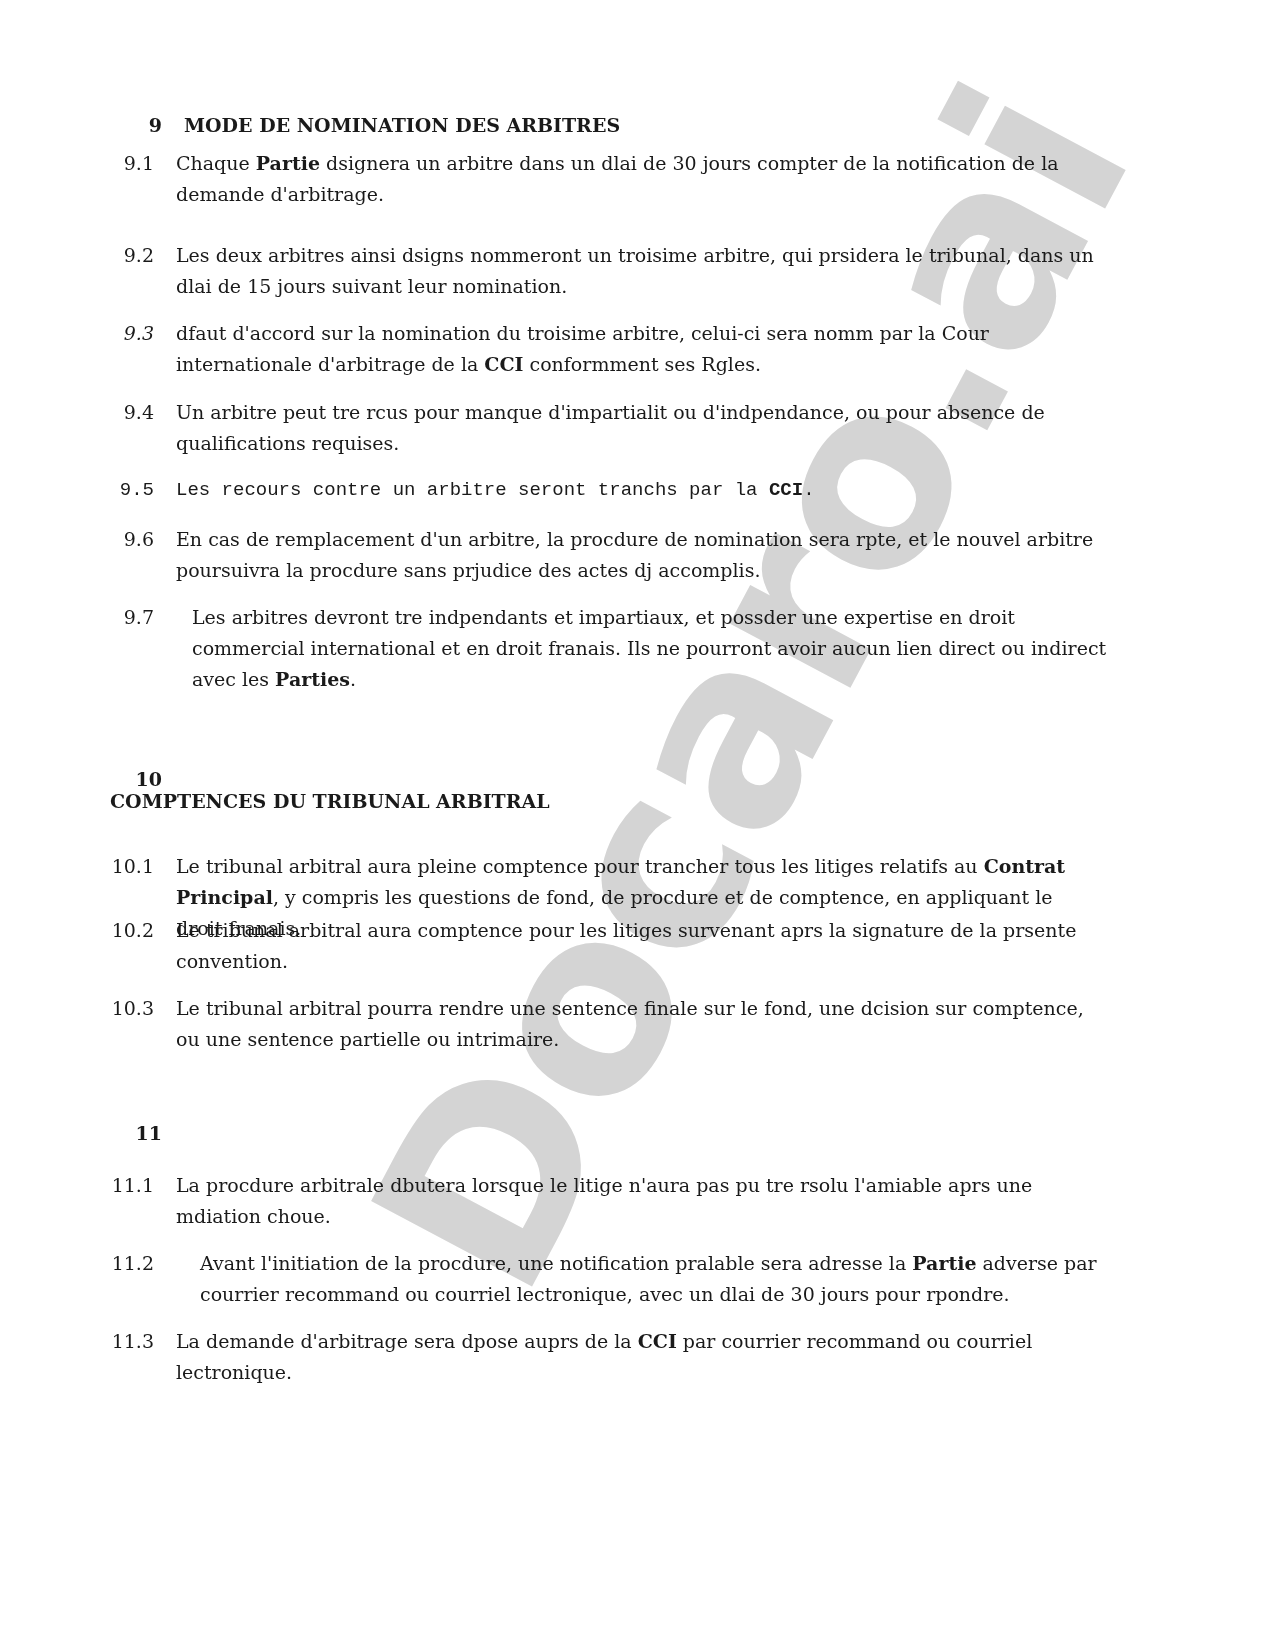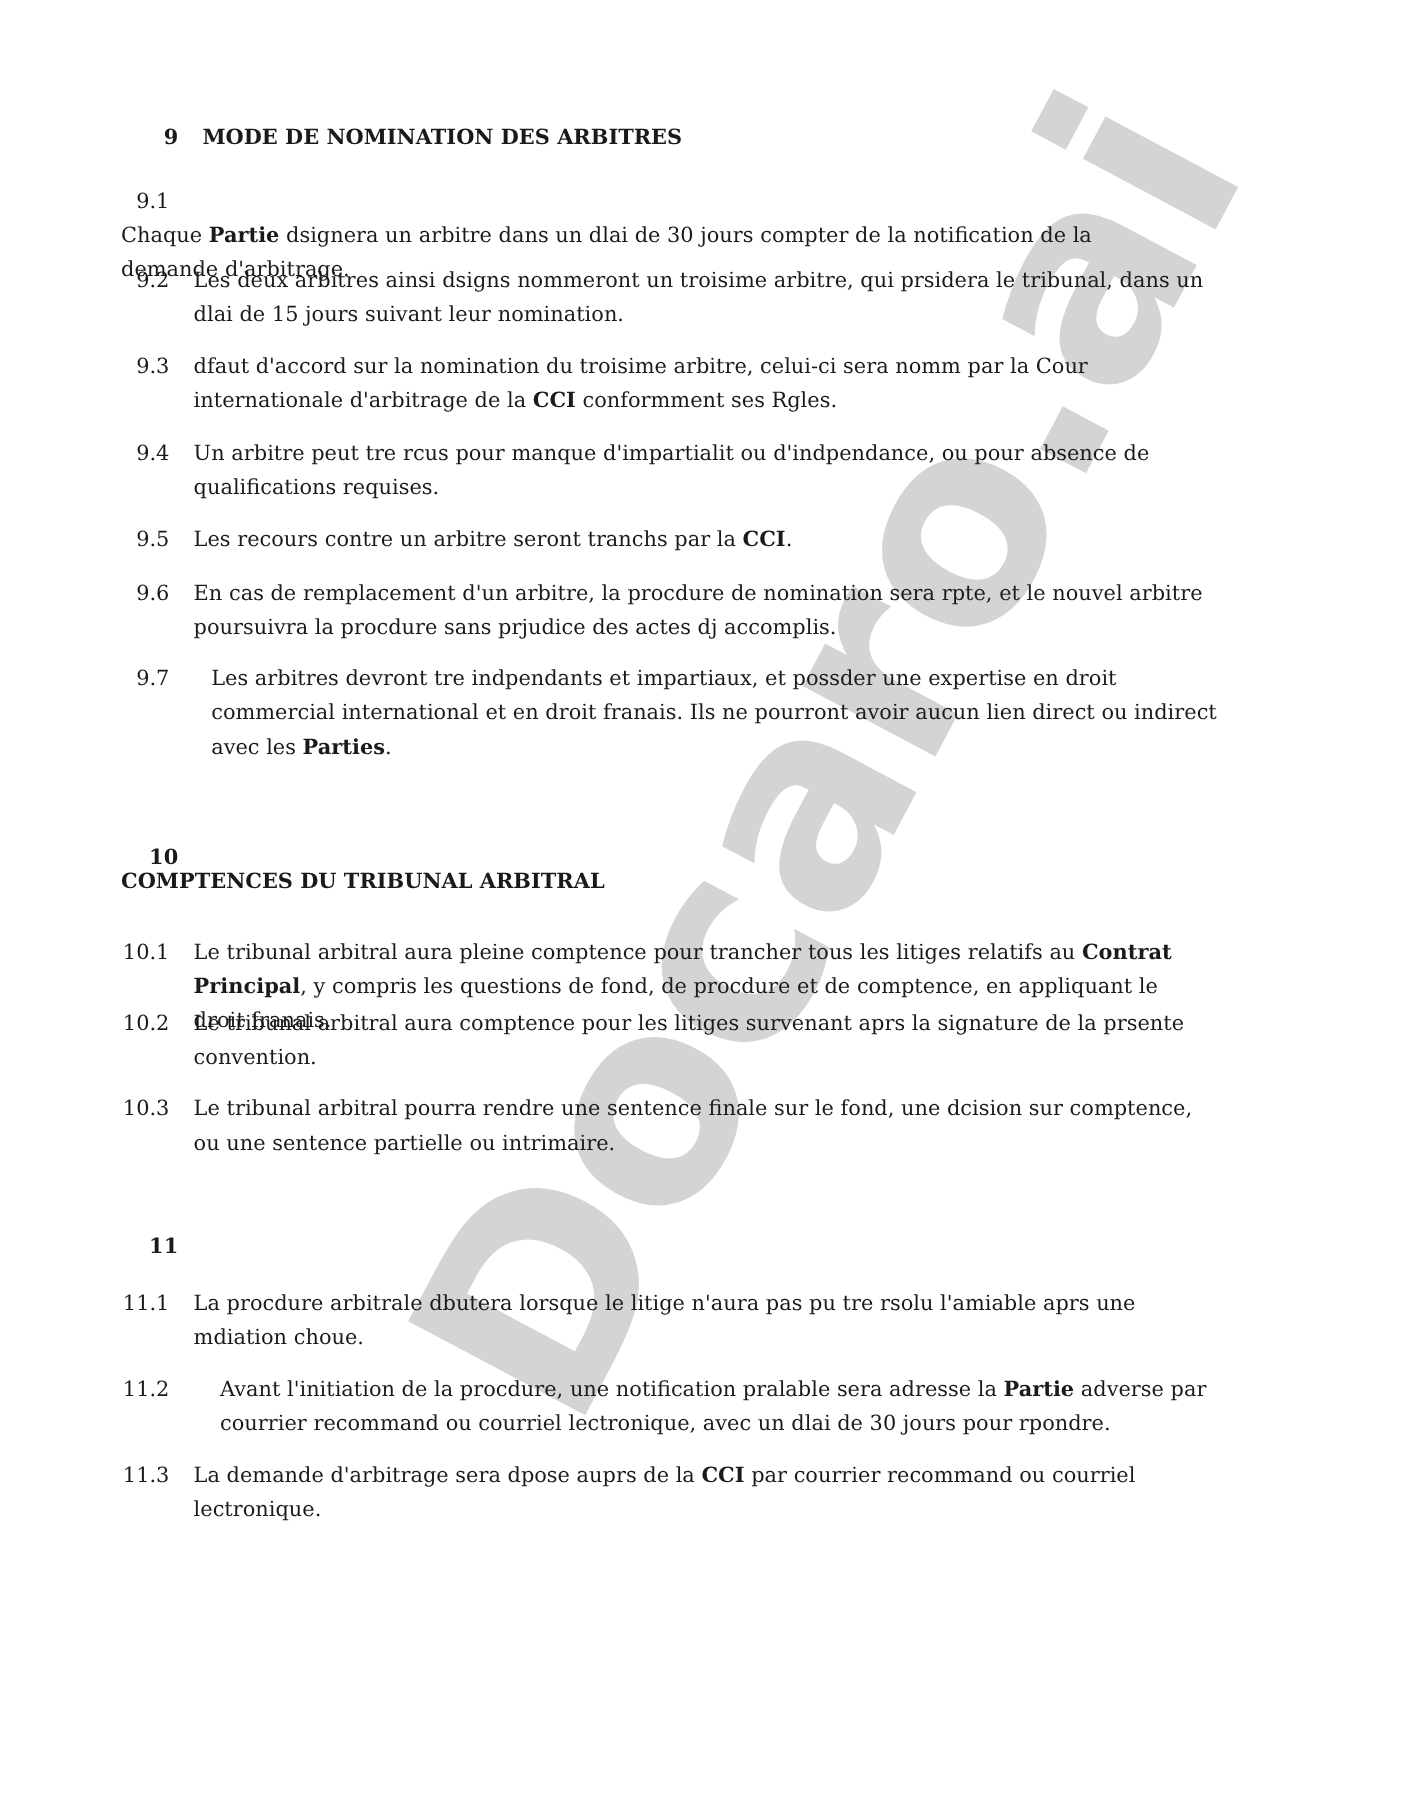--- a/index.html
+++ b/index.html
@@ -21,37 +21,37 @@
 </head>
 <body>
 
 <div class="page">
   <div class="watermark">Docaro.ai</div>
   <div class="content" id="content">
       <div class="heading" style="left: 110px; top: 114px;">
         <span class="num">9</span>
         <span>MODE DE NOMINATION DES ARBITRES</span>
       </div>
-      <div class="item" style="left: 110px; top: 168px; flex-direction: column;">
+      <div class="item" style="left: 110px; top: 148px;">
         <span class="num" style="width: 66px; margin-left: -22px;">9.1</span>
         <span class="text">Chaque <b>Partie</b> dsignera un arbitre dans un dlai de 30 jours  compter de la notification de la demande d'arbitrage.</span>
       </div>
       <div class="item" style="left: 110px; top: 240px;">
         <span class="num" style="width: 66px; margin-left: -22px;">9.2</span>
         <span class="text">Les deux arbitres ainsi dsigns nommeront un troisime arbitre, qui prsidera le tribunal, dans un dlai de 15 jours suivant leur nomination.</span>
       </div>
       <div class="item" style="left: 110px; top: 318px;">
-        <span class="num" style="width: 66px; margin-left: -22px;">9.3</span>
+        <span class="num" style="width: 66px; margin-left: -22px; font-style: italic;">9.3</span>
         <span class="text"> dfaut d'accord sur la nomination du troisime arbitre, celui-ci sera nomm par la Cour internationale d'arbitrage de la <b>CCI</b> conformment  ses Rgles.</span>
       </div>
       <div class="item" style="left: 110px; top: 397px;">
         <span class="num" style="width: 66px; margin-left: -22px;">9.4</span>
         <span class="text">Un arbitre peut tre rcus pour manque d'impartialit ou d'indpendance, ou pour absence de qualifications requises.</span>
       </div>
-      <div class="item" style="left: 110px; top: 475px;">
+      <div class="item" style="left: 110px; top: 475px; font-family: Liberation Mono, monospace;">
         <span class="num" style="width: 66px; margin-left: -22px;">9.5</span>
         <span class="text">Les recours contre un arbitre seront tranchs par la <b>CCI</b>.</span>
       </div>
       <div class="item" style="left: 110px; top: 524px;">
         <span class="num" style="width: 66px; margin-left: -22px;">9.6</span>
         <span class="text">En cas de remplacement d'un arbitre, la procdure de nomination sera rpte, et le nouvel arbitre poursuivra la procdure sans prjudice des actes dj accomplis.</span>
       </div>
       <div class="item" style="left: 110px; top: 602px; gap: 16px;">
         <span class="num" style="width: 66px; margin-left: -22px;">9.7</span>
         <span class="text">Les arbitres devront tre indpendants et impartiaux, et possder une expertise en droit commercial international et en droit franais. Ils ne pourront avoir aucun lien direct ou indirect avec les <b>Parties</b>.</span>

